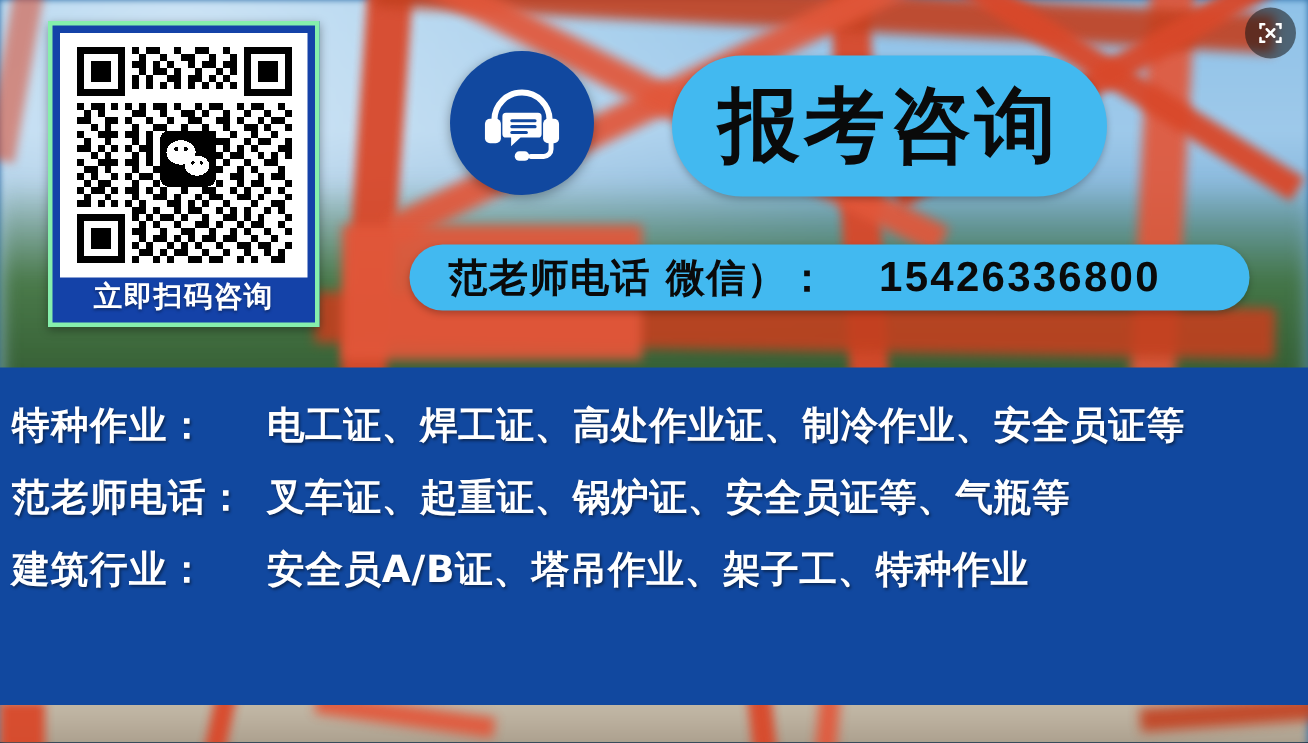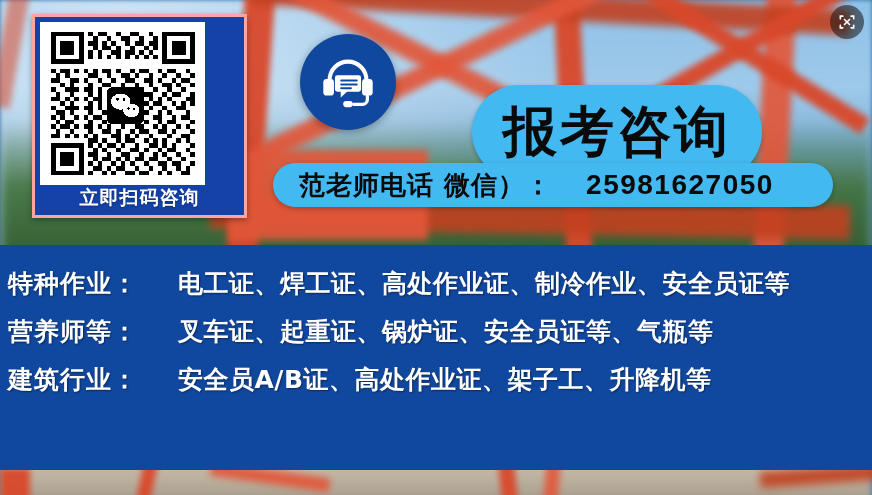--- a/index.html
+++ b/index.html
@@ -39,23 +39,23 @@
   
   .expand-btn{
     position:absolute;right:8px;top:5px;width:34px;height:34px;border-radius:50%;
     background:rgba(20,20,20,.55);
     display:flex;align-items:center;justify-content:center;
     cursor:pointer;
   }
 
   
   .qr-card{
-    position:absolute;left:32px;top:14px;width:215px;height:204px;
+    position:absolute;left:32px;top:14px;width:181px;height:204px;
     background:#1442a8;
-    border:3px solid #fca5a5;
+    border:3px solid #86efac;
     box-sizing:border-box;
     box-shadow:0 2px 6px rgba(0,0,0,.35);
   }
   .qr-white{
     position:absolute;left:5px;top:5px;width:165px;height:163px;
     background:#fff;
     display:flex;align-items:center;justify-content:center;
   }
   .qr-code{width:154px;height:153px;display:block;}
   .qr-label{
@@ -76,23 +76,22 @@
 
   
   .pill{
     position:absolute;
     background:#42b9f0;
     border-radius:999px;
     display:flex;align-items:center;
     box-shadow:0 2px 5px rgba(0,0,0,.25);
   }
   .pill-title{
-    left:472px;top:37px;width:290px;height:94px;
+    left:448px;top:37px;width:290px;height:94px;
     justify-content:center;
-    margin-top:48px;
   }
   .pill-title .t{
     color:#0a0a0a;
     font-size:54px;font-weight:bold;letter-spacing:3px;
     font-family:"DejaVu Sans","Liberation Sans",sans-serif;
     line-height:1;
   }
   .pill-phone{
     left:273px;top:163px;width:560px;height:44px;
     padding:4px 26px;box-sizing:border-box;
@@ -260,31 +259,31 @@
       </g>
     </svg>
   </div>
 
   <div class="pill pill-title">
     <span class="t">报考咨询</span>
   </div>
 
   <div class="pill pill-phone">
     <span class="lbl">范老师电话 微信）：</span>
-    <span class="num">25981627050</span>
+    <span class="num">15426336800</span>
   </div>
 
   <div class="info-panel">
     <div class="info-row">
       <span class="cat">特种作业：</span>
       <span class="items">电工证、焊工证、高处作业证、制冷作业、安全员证等</span>
     </div>
     <div class="info-row">
-      <span class="cat">营养师等：</span>
+      <span class="cat">范老师电话：</span>
       <span class="items">叉车证、起重证、锅炉证、安全员证等、气瓶等</span>
     </div>
     <div class="info-row">
       <span class="cat">建筑行业：</span>
-      <span class="items">安全员A/B证、高处作业证、架子工、升降机等</span>
+      <span class="items">安全员A/B证、塔吊作业、架子工、特种作业</span>
     </div>
   </div>
 
 </div>
 
 </body></html>

